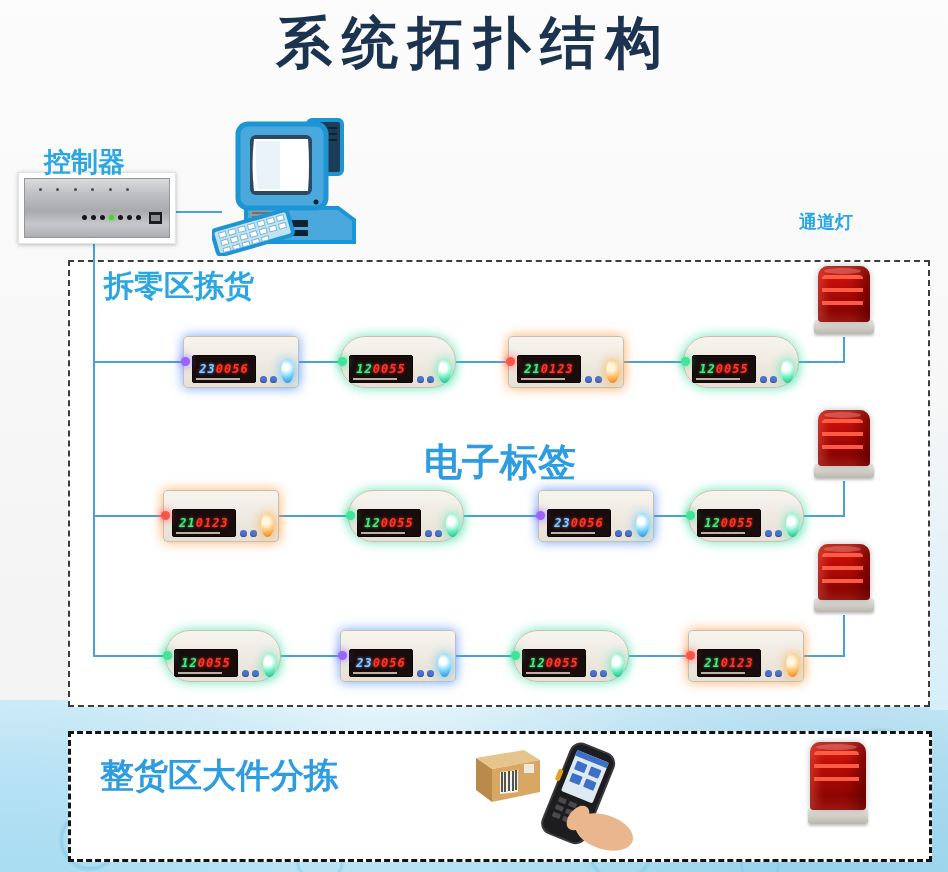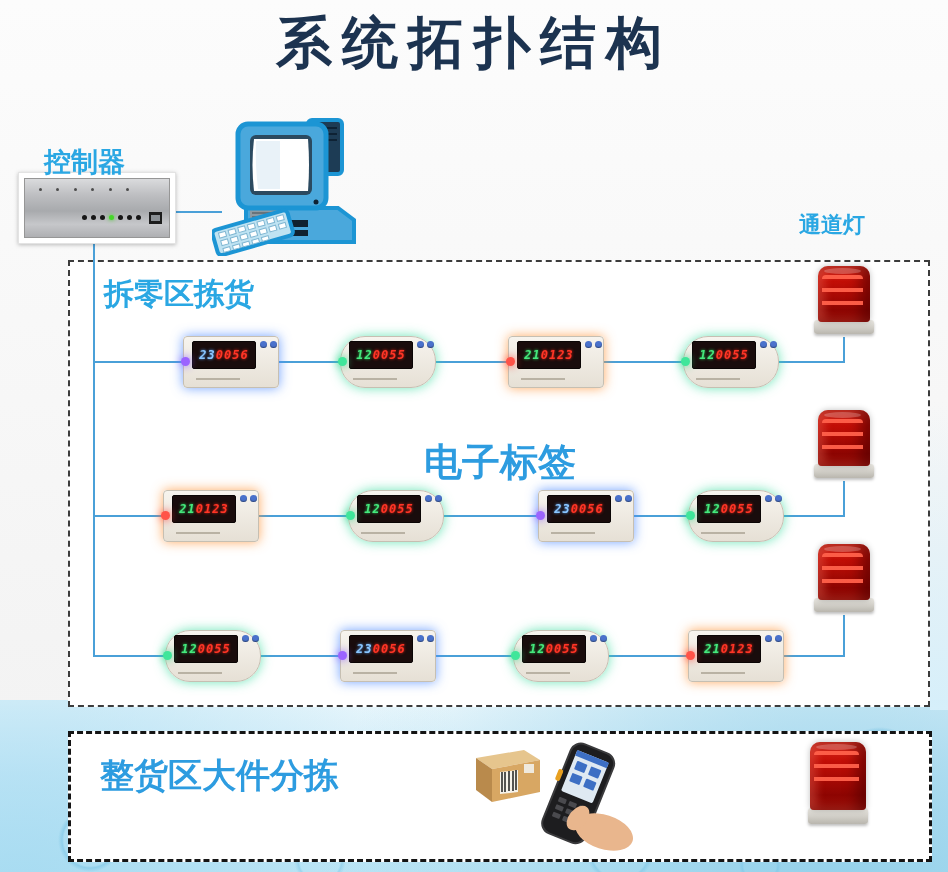--- a/index.html
+++ b/index.html
@@ -43,23 +43,23 @@
     background:linear-gradient(180deg,#dadbdd 0%,#bdbec1 28%,#a8aaad 55%,#c6c7ca 78%,#aeafb2 100%);}
   .screw-row{position:absolute;top:9px;left:14px;right:40px;display:flex;justify-content:space-between;}
   .screw-row i{width:3px;height:3px;border-radius:50%;background:#4c4c4c;}
   .led-row{position:absolute;bottom:17px;right:28px;display:flex;gap:4px;}
   .led-row i{width:5px;height:5px;border-radius:50%;background:#161616;}
   .led-row i.on{background:#46d62a;box-shadow:0 0 4px #46d62a;}
   .ctrl-port{position:absolute;right:7px;bottom:13px;width:13px;height:12px;background:#1d1d1d;}
   .ctrl-port::after{content:"";position:absolute;inset:3px 2px;background:#8a8f94;}
 
   
-  .device{position:absolute;width:96px;height:52px;z-index:3;box-sizing:border-box;
+  .device{position:absolute;width:116px;height:52px;z-index:3;box-sizing:border-box;
     background:linear-gradient(180deg,#f7f4ee,#e6e0d5);border:1px solid #c6bfb2;border-radius:4px;
-    display:flex;align-items:flex-start;gap:4px;padding:4px 4px 4px 8px;}
+    display:flex;align-items:flex-end;gap:4px;padding:4px 4px 4px 8px;}
   .device::after{content:"";position:absolute;left:12px;bottom:7px;width:44px;height:2px;background:#b9b2a4;}
   .edge-led{position:absolute;left:-3px;top:20px;width:9px;height:9px;border-radius:50%;}
   .tag-display{flex:0 0 62px;height:26px;background:#190c0c;border-radius:2px;border:1px solid #0a0505;
     display:flex;align-items:center;justify-content:center;
     font-family:"DejaVu Sans Mono","Liberation Mono",monospace;font-weight:bold;font-style:italic;
     font-size:12px;letter-spacing:1px;}
   .tag-display i{font-style:italic;}
   .rest{color:#ff3526;text-shadow:0 0 3px rgba(255,42,26,.9);}
   .btns{display:flex;flex-direction:row;gap:3px;}
   .btns i{width:7px;height:7px;border-radius:50%;background:#4a72cc;box-shadow:inset 0 -1px 1px rgba(0,0,0,.4);}
@@ -171,38 +171,38 @@
           <rect x="68" y="116" width="7" height="5"></rect>
         <rect x="8" y="124" width="7" height="4"></rect>
           <rect x="18" y="124" width="7" height="4"></rect>
           <rect x="28" y="124" width="7" height="4"></rect>
           <rect x="38" y="124" width="7" height="4"></rect>
           <rect x="48" y="124" width="7" height="4"></rect>
       </g>
     </g>
   </svg>
 
-  <div class="cy-label" style="left:799px;top:210px;font-size:22px;">通道灯</div>
+  <div class="cy-label" style="left:799px;top:210px;font-size:18px;">通道灯</div>
 
   <div class="zone main"></div>
   <div class="zone bulk"></div>
 
   <div class="wire" style="left:176px;top:211px;width:46px;height:2px;"></div>
   <div class="wire" style="left:93px;top:244px;width:2px;height:413px;"></div>
   <div class="wire" style="left:93px;top:361px;width:96px;height:2px;"></div>
   <div class="wire" style="left:183px;top:361px;width:661px;height:2px;"></div>
   <div class="wire" style="left:843px;top:337px;width:2px;height:26px;"></div>
   <div class="wire" style="left:93px;top:515px;width:76px;height:2px;"></div>
   <div class="wire" style="left:163px;top:515px;width:682px;height:2px;"></div>
   <div class="wire" style="left:843px;top:481px;width:2px;height:36px;"></div>
   <div class="wire" style="left:93px;top:655px;width:78px;height:2px;"></div>
   <div class="wire" style="left:165px;top:655px;width:680px;height:2px;"></div>
   <div class="wire" style="left:843px;top:615px;width:2px;height:42px;"></div>
 
-  <div class="cy-label" style="left:104px;top:274px;font-size:30px;">拆零区拣货</div>
+  <div class="cy-label" style="left:104px;top:266px;font-size:30px;">拆零区拣货</div>
   <div class="cy-label" style="left:424px;top:437px;font-size:38px;color:#2d9ce0;">电子标签</div>
   <div class="cy-label" style="left:100px;top:753px;font-size:34px;color:#2d9ce0;">整货区大件分拣</div>
 
   <div class="device" style="left:183px;top:336px;" data-color="blue">
     <span class="edge-led"></span>
     <span class="tag-display">
         <i class="lead">23</i>
         <i class="rest">0056</i>
       </span>
     <span class="btns">

